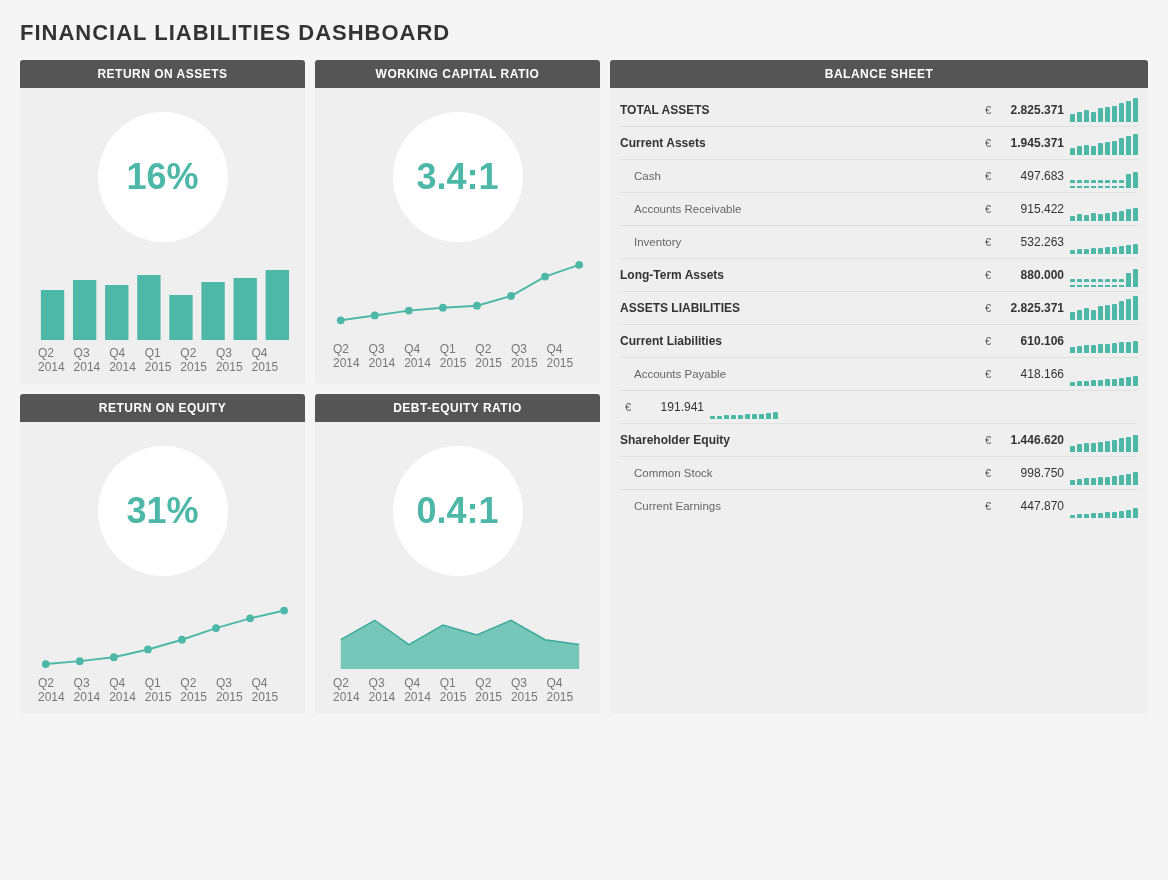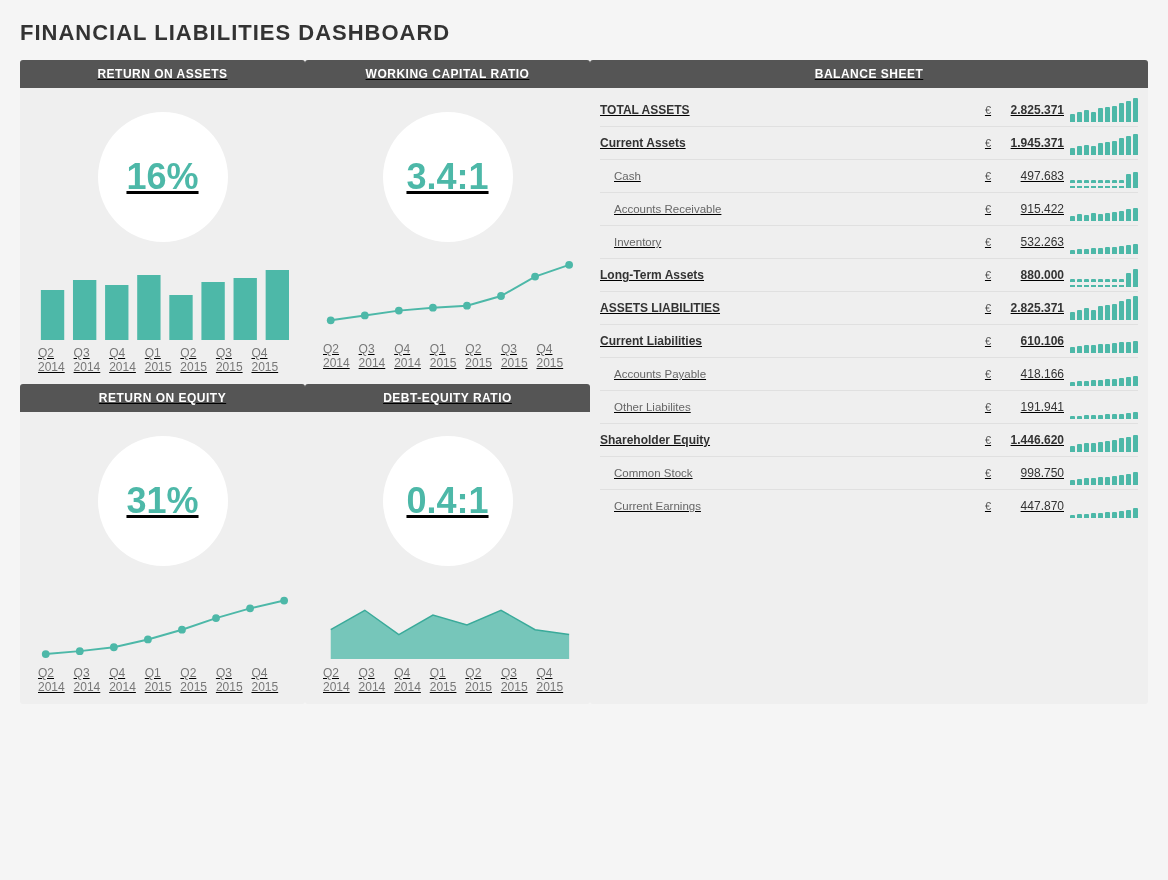--- a/index.html
+++ b/index.html
@@ -14,21 +14,21 @@
       font-size: 22px;
       font-weight: bold;
       color: #333;
       margin-bottom: 14px;
       letter-spacing: 1px;
     }
     .main-grid {
       display: grid;
       grid-template-columns: 285px 285px 1fr;
       grid-template-rows: auto auto;
-      text-decoration: underline;
+      gap: 10px;
     }
     .card {
       background: #efefef;
       border-radius: 3px;
       overflow: hidden;
     }
     .card-header {
       background: #555;
       color: #fff;
       font-size: 12px;
@@ -364,21 +364,20 @@
             <div class="mini-bar" style="height:6px"></div>
             <div class="mini-bar" style="height:7px"></div>
             <div class="mini-bar" style="height:7px"></div>
             <div class="mini-bar" style="height:8px"></div>
             <div class="mini-bar" style="height:9px"></div>
             <div class="mini-bar" style="height:10px"></div>
         </div>
       </div>
 
       <div class="bs-row">
-        <span class="bs-label indent">Other Liabilites</span>
         <span class="bs-currency">€</span>
         <span class="bs-value">191.941</span>
         <div class="mini-bars">
           <div class="mini-bar" style="height:3px"></div>
             <div class="mini-bar" style="height:3px"></div>
             <div class="mini-bar" style="height:4px"></div>
             <div class="mini-bar" style="height:4px"></div>
             <div class="mini-bar" style="height:4px"></div>
             <div class="mini-bar" style="height:5px"></div>
             <div class="mini-bar" style="height:5px"></div>

